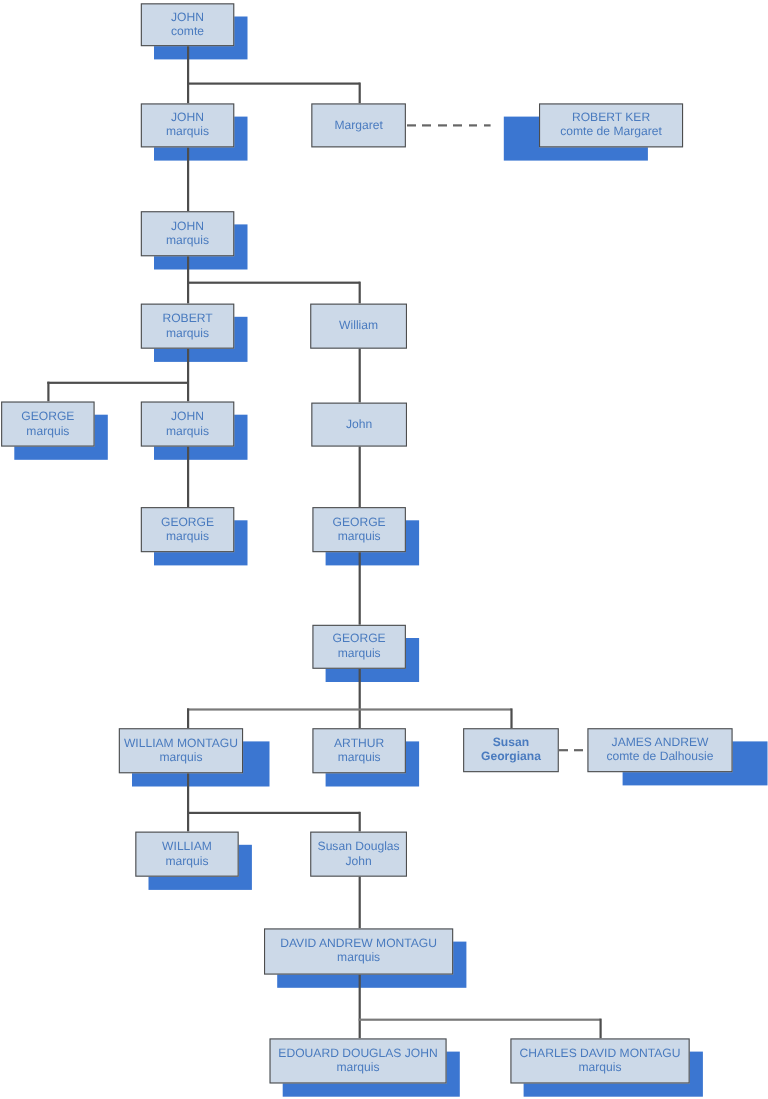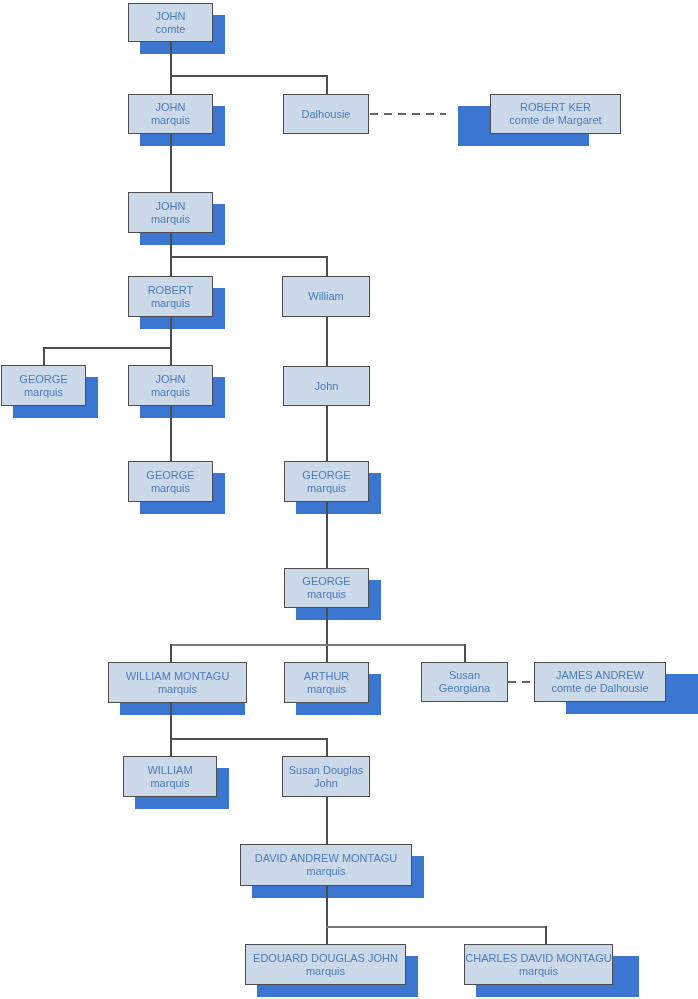--- a/index.html
+++ b/index.html
@@ -99,21 +99,21 @@
     <div class="dashed" style="left: 508px; top: 681px; width: 46px;"></div>
     <div class="node" style="left: 128px; top: 3px; width: 85px; height: 39px;">
       <div>JOHN</div>
       <div>comte</div>
     </div>
     <div class="node" style="left: 128px; top: 94px; width: 85px; height: 40px;">
       <div>JOHN</div>
       <div>marquis</div>
     </div>
     <div class="node" style="left: 283px; top: 94px; width: 86px; height: 40px;">
-      <div>Dalhousie</div>
+      <div>Margaret</div>
     </div>
     <div class="node" style="left: 446px; top: 94px; width: 131px; height: 40px; margin-left: 44px;">
       <div>ROBERT KER</div>
       <div>comte de Margaret</div>
     </div>
     <div class="node" style="left: 128px; top: 192px; width: 85px; height: 41px;">
       <div>JOHN</div>
       <div>marquis</div>
     </div>
     <div class="node" style="left: 128px; top: 276px; width: 85px; height: 41px;">
@@ -139,29 +139,29 @@
       <div>marquis</div>
     </div>
     <div class="node" style="left: 284px; top: 461px; width: 85px; height: 41px;">
       <div>GEORGE</div>
       <div>marquis</div>
     </div>
     <div class="node" style="left: 284px; top: 568px; width: 85px; height: 40px;">
       <div>GEORGE</div>
       <div>marquis</div>
     </div>
-    <div class="node" style="left: 108px; top: 662px; width: 139px; height: 41px;">
+    <div class="node" style="left: 108px; top: 662px; width: 113px; height: 41px;">
       <div>WILLIAM MONTAGU</div>
       <div>marquis</div>
     </div>
     <div class="node" style="left: 284px; top: 662px; width: 85px; height: 41px; text-align: center;">
       <div>ARTHUR</div>
       <div>marquis</div>
     </div>
-    <div class="node" style="left: 421px; top: 662px; width: 87px; height: 40px;">
+    <div class="node" style="left: 421px; top: 662px; width: 87px; height: 40px; font-weight: bold;">
       <div>Susan</div>
       <div>Georgiana</div>
     </div>
     <div class="node" style="left: 534px; top: 662px; width: 132px; height: 40px;">
       <div>JAMES ANDREW</div>
       <div>comte de Dalhousie</div>
     </div>
     <div class="node" style="left: 123px; top: 756px; width: 94px; height: 41px;">
       <div>WILLIAM</div>
       <div>marquis</div>
@@ -171,17 +171,17 @@
       <div>John</div>
     </div>
     <div class="node" style="left: 240px; top: 844px; width: 172px; height: 42px;">
       <div>DAVID ANDREW MONTAGU</div>
       <div>marquis</div>
     </div>
     <div class="node" style="left: 245px; top: 944px; width: 161px; height: 41px;">
       <div>EDOUARD DOUGLAS JOHN</div>
       <div>marquis</div>
     </div>
-    <div class="node" style="left: 464px; top: 944px; width: 149px; height: 41px;">
+    <div class="node" style="left: 464px; top: 944px; width: 163px; height: 41px;">
       <div>CHARLES DAVID MONTAGU</div>
       <div>marquis</div>
     </div>
   </div>
 
 </body></html>

